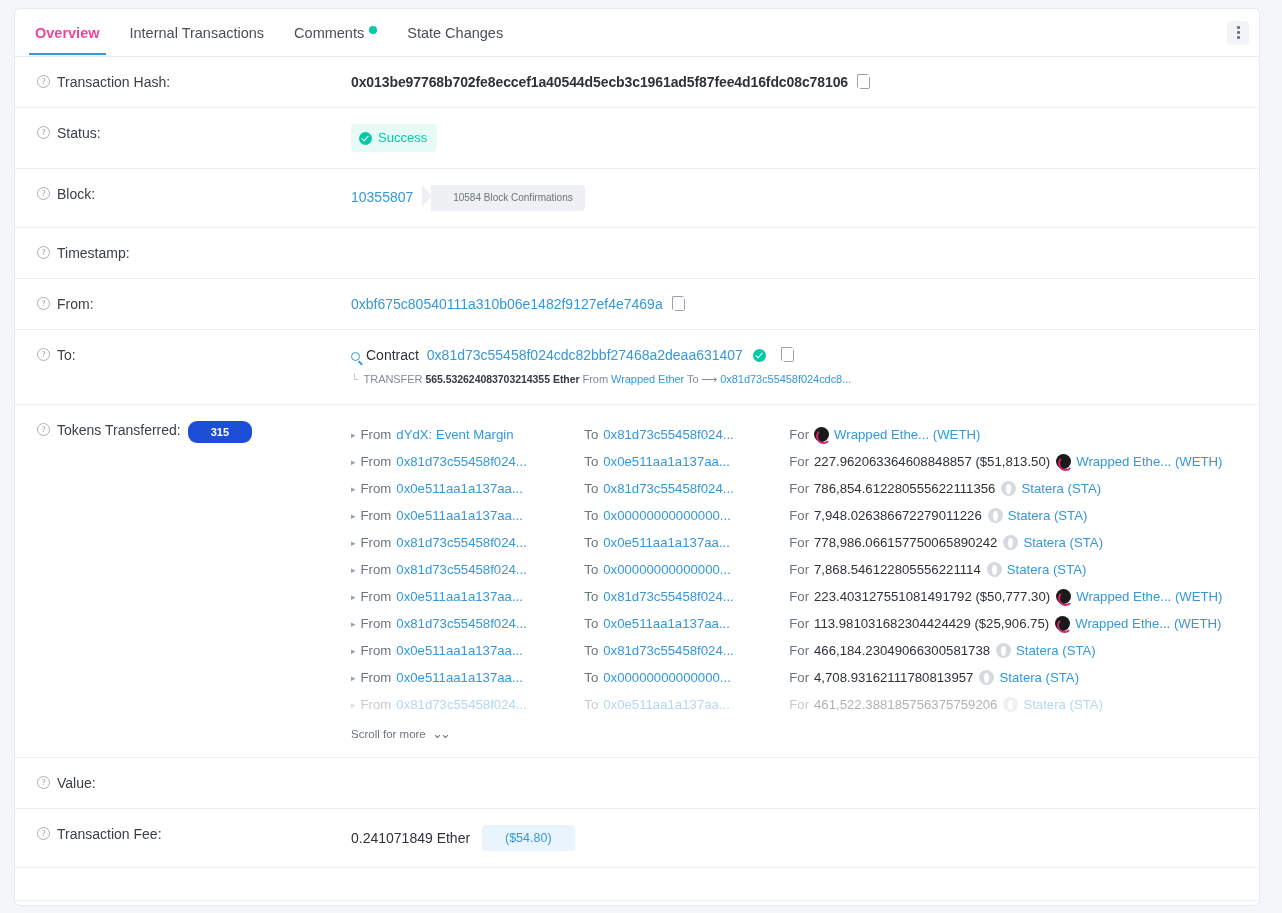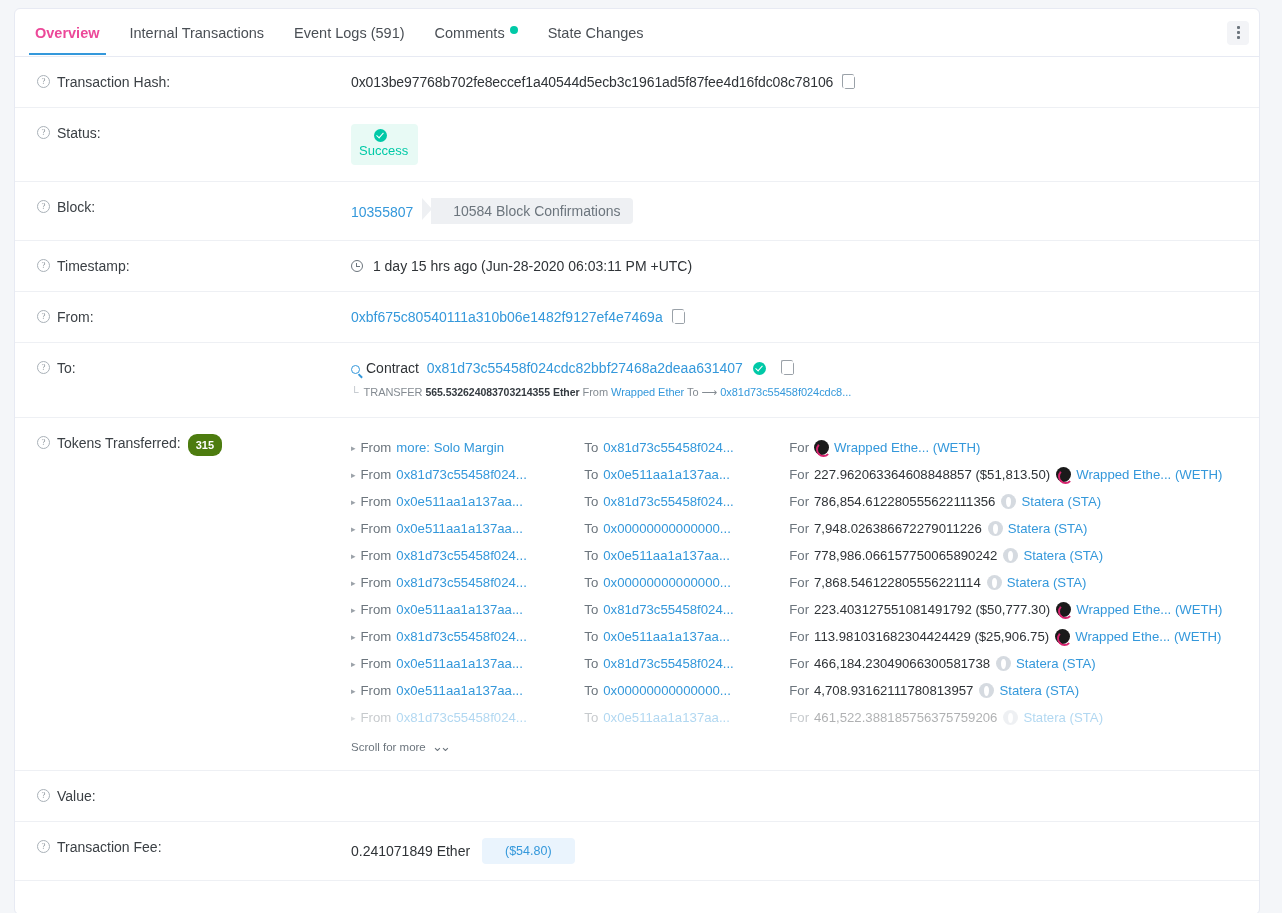--- a/index.html
+++ b/index.html
@@ -98,21 +98,21 @@
     line-height: 11px;
     text-align: center;
     margin-right: 7px;
     margin-top: 2px;
     font-family: "Liberation Serif", serif;
   }
   .value { flex: 1 1 auto; line-height: 18px; }
 
   a, .lnk { color: #3498db; text-decoration: none; cursor: pointer; }
 
-  .mono-hash { font-size: 14px; color: #2f3337; font-weight: normal; letter-spacing: -0.1px; }
+  .mono-hash { font-size: 14px; color: #2f3337; font-weight: bold; letter-spacing: -0.1px; }
 
   .copy {
     display: inline-block;
     position: relative;
     width: 11px; height: 13px;
     border: 1px solid #9aa1a8;
     border-radius: 2px;
     margin-left: 7px;
     vertical-align: -2px;
     cursor: pointer;
@@ -137,21 +137,20 @@
 
   
   .badge-success {
     display: inline-flex;
     align-items: center;
     background: #e8faf5;
     color: #00c9a7;
     border-radius: 4px;
     padding: 5px 10px 5px 8px;
     font-size: 13px;
-    flex-direction: column;
   }
   .tick {
     width: 13px; height: 13px;
     border-radius: 50%;
     background: #00c9a7;
     margin-right: 6px;
     position: relative;
     flex: 0 0 auto;
   }
   .tick::after {
@@ -163,21 +162,21 @@
     border-width: 0 1.6px 1.6px 0;
     transform: rotate(42deg);
   }
 
   
   .conf {
     display: inline-block;
     position: relative;
     background: #eef0f3;
     color: #6c757d;
-    font-size: 14px;
+    font-size: 10px;
     padding: 4px 12px 4px 22px;
     border-radius: 0 4px 4px 0;
     margin-left: 14px;
     vertical-align: 1px;
   }
   .conf::before {
     content: "";
     position: absolute;
     left: -9px; top: 0;
     border-style: solid;
@@ -244,26 +243,26 @@
     letter-spacing: -0.05px;
   }
   .subline .corner { color: #b9bfc6; margin-right: 2px; font-size: 11px; }
   .subline .word { color: #848b92; }
   .subline .amt { color: #343a40; font-weight: bold; font-size: 10.5px; }
   .subline a { color: #3498db; }
 
   
   .pill-count {
     display: inline-block;
-    background: #4d7c0f;
+    background: #1d4ed8;
     color: #fff;
     border-radius: 9px;
     font-size: 11px;
     font-weight: bold;
-    padding: 2px 8px;
+    padding: 2px 23px;
     margin-left: 7px;
     vertical-align: 1px;
   }
   .tokenbox { position: relative; }
   .tokenlist {
     max-height: 292px;
     overflow: hidden;
     position: relative;
   }
   .trow {
@@ -349,23 +348,20 @@
   <div class="card">
 
     <div class="tabs">
       <div class="tab active">
         <span>Overview</span>
       </div>
       <div class="tab">
         <span>Internal Transactions</span>
       </div>
       <div class="tab">
-        <span>Event Logs (591)</span>
-      </div>
-      <div class="tab">
         <span>Comments</span><span class="dot"></span>
       </div>
       <div class="tab">
         <span>State Changes</span>
       </div>
       <div class="kebab">
         <i></i>
         <i></i>
         <i></i>
       </div>
@@ -403,24 +399,20 @@
       <div class="value">
         <a href="#">10355807</a>
         <span class="conf">10584 Block Confirmations</span>
       </div>
     </div>
 
     <div class="row">
       <div class="label">
         <span class="qm">?</span>
         <span>Timestamp:</span>
-      </div>
-      <div class="value">
-        <span class="clockicon"></span>
-        <span>1 day 15 hrs ago (Jun-28-2020 06:03:11 PM +UTC)</span>
       </div>
     </div>
 
     <div class="row">
       <div class="label">
         <span class="qm">?</span>
         <span>From:</span>
       </div>
       <div class="value">
         <a href="#">0xbf675c80540111a310b06e1482f9127ef4e7469a</a>
@@ -458,21 +450,21 @@
       <div class="label">
         <span class="qm">?</span>
         <span>Tokens Transferred:</span>
         <span class="pill-count">315</span>
       </div>
       <div class="value tokenbox">
         <div class="tokenlist" id="token-list">
             <div class="trow">
               <span class="caret">▸</span>
               <span class="k">From</span>
-              <span class="c1"><a href="#" class="addr">more: Solo Margin</a></span>
+              <span class="c1"><a href="#" class="addr">dYdX: Event Margin</a></span>
               <span class="k">To</span>
               <span class="c2"><a href="#" class="addr">0x81d73c55458f024...</a></span>
               <span class="k">For</span>
               <span class="tok-ico weth"></span>
               <a href="#" class="addr">Wrapped Ethe... (WETH)</a>
             </div>
             <div class="trow">
               <span class="caret">▸</span>
               <span class="k">From</span>
               <span class="c1"><a href="#" class="addr">0x81d73c55458f024...</a></span>

